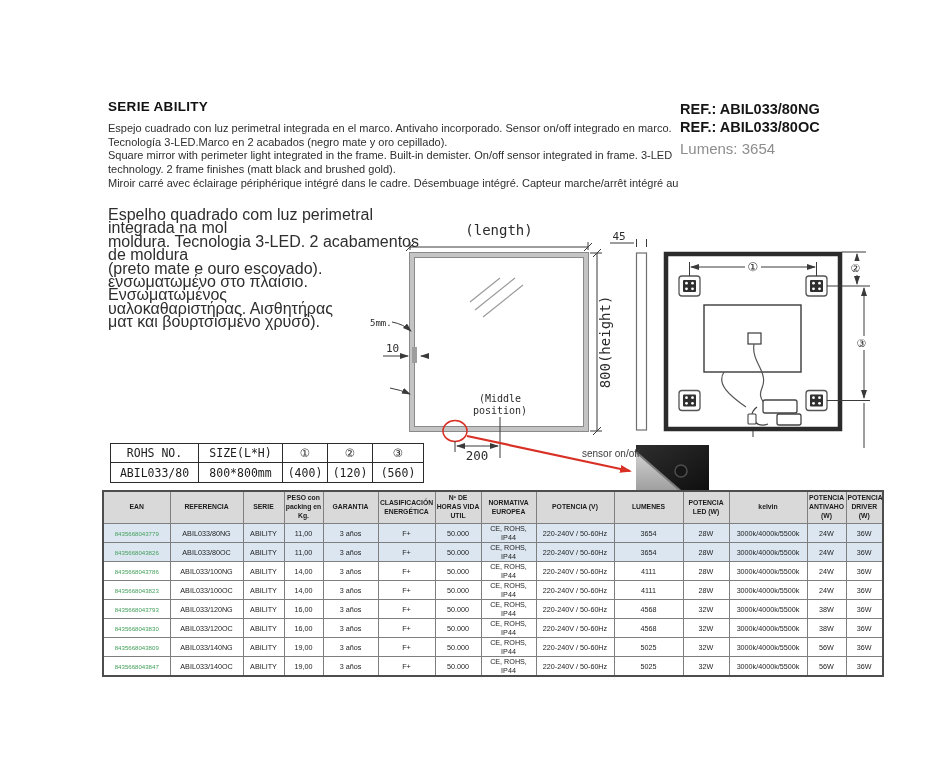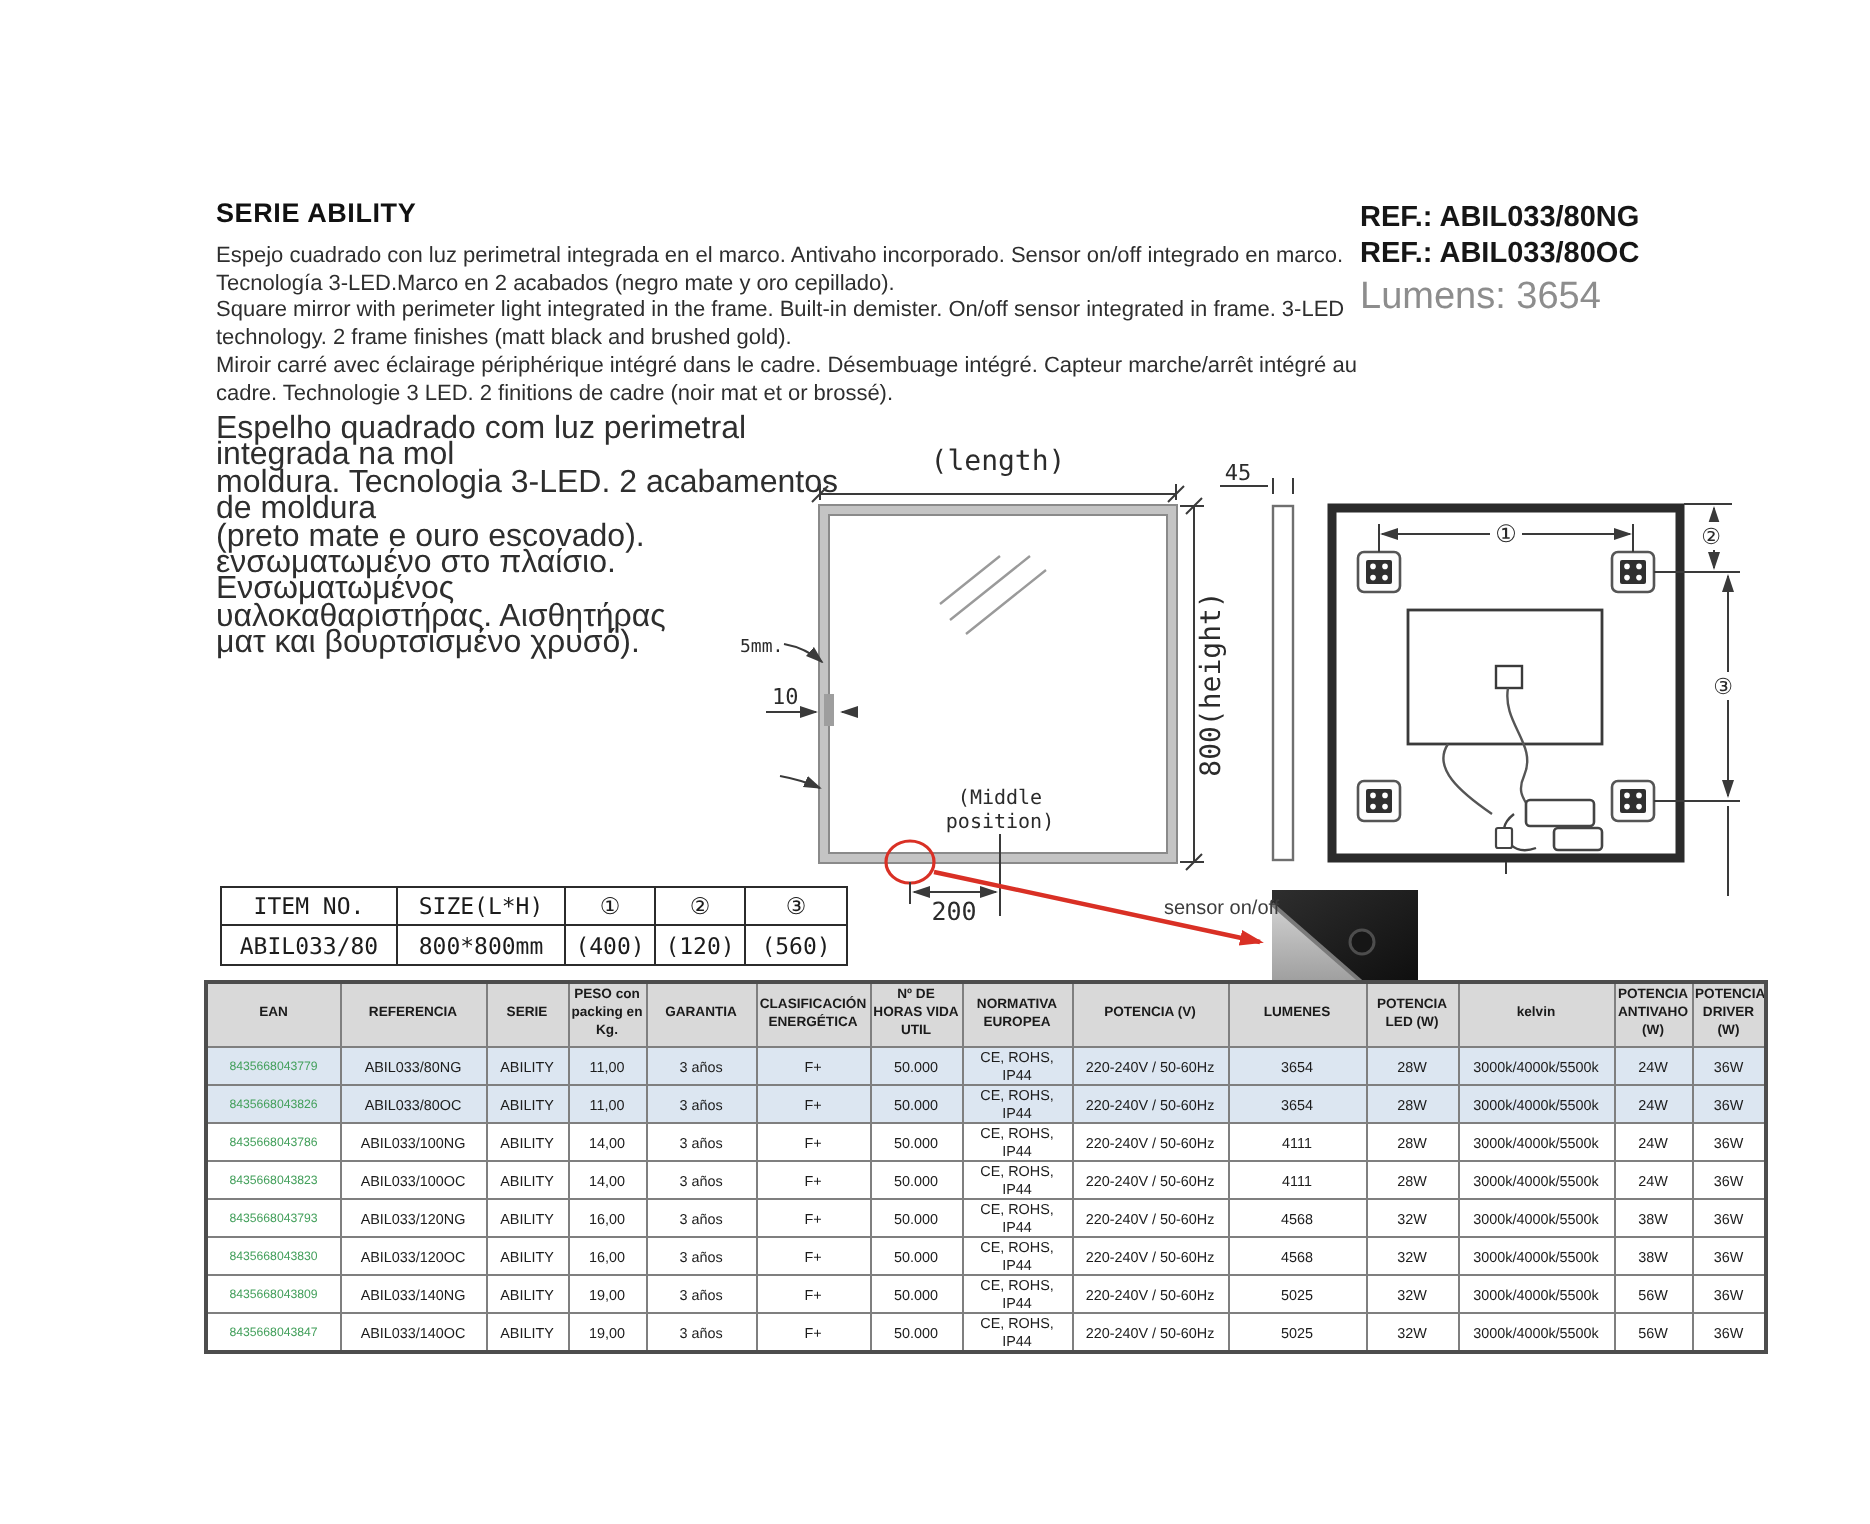--- a/index.html
+++ b/index.html
@@ -5,21 +5,21 @@
   html,body{margin:0;padding:0;background:#ffffff;}
   #doc{position:relative;width:935px;height:762px;background:#fff;overflow:hidden;
        font-family:"Liberation Sans",sans-serif;color:#1c1c1c;margin-left:24px;}
   .abs{position:absolute;}
   
   .title{left:84px;top:99px;font-size:13.5px;font-weight:700;letter-spacing:.3px;color:#111;}
   .desc{left:84px;top:122px;width:612px;font-size:11px;line-height:13.7px;color:#2e2e2e;}
   .desc div{white-space:nowrap;}
   .desc2{left:84px;top:208px;width:318px;font-size:16px;line-height:13.4px;color:#2e2e2e;}
   .refs{left:656px;top:100px;font-size:14.5px;font-weight:700;line-height:18px;color:#161616;}
-  .lumens{font-size:19px;font-weight:400;color:#8d8d8d;margin-top:4px;}
+  .lumens{font-size:15px;font-weight:400;color:#8d8d8d;margin-top:4px;}
   
   svg.overlay{position:absolute;left:0;top:0;}
   .cad{font-family:"DejaVu Sans Mono","Liberation Mono",monospace;fill:#2b2b2b;}
   
   .size-table{left:86px;top:443px;border-collapse:collapse;table-layout:fixed;
      font-family:"DejaVu Sans Mono","Liberation Mono",monospace;font-size:11.5px;color:#1c1c1c;}
   .size-table th,.size-table td{border:1.4px solid #2b2b2b;text-align:center;padding:0;font-weight:400;}
   .size-table th{height:18px;} .size-table td{height:19px;}
   
   .spec-table{left:78px;top:490px;border-collapse:collapse;table-layout:fixed;width:781px;
@@ -37,21 +37,20 @@
 <div id="doc">
 
   <div class="abs title">SERIE ABILITY</div>
 
   <div class="abs desc">
     <div>Espejo cuadrado con luz perimetral integrada en el marco. Antivaho incorporado. Sensor on/off integrado en marco.</div>
     <div>Tecnología 3-LED.Marco en 2 acabados (negro mate y oro cepillado).</div>
     <div>Square mirror with perimeter light integrated in the frame. Built-in demister. On/off sensor integrated in frame. 3-LED</div>
     <div>technology. 2 frame finishes (matt black and brushed gold).</div>
     <div>Miroir carré avec éclairage périphérique intégré dans le cadre. Désembuage intégré. Capteur marche/arrêt intégré au</div>
-    <div>cadre. Technologie 3 LED. 2 finitions de cadre (noir mat et or brossé).</div>
   </div>
 
   <div class="abs desc2">
     <div>Espelho quadrado com luz perimetral integrada na mol</div>
     <div>moldura. Tecnologia 3-LED. 2 acabamentos de moldura</div>
     <div>(preto mate e ouro escovado).</div>
     <div>ενσωματωμένο στο πλαίσιο. Ενσωματωμένος</div>
     <div>υαλοκαθαριστήρας. Αισθητήρας</div>
     <div>ματ και βουρτσισμένο χρυσό).</div>
   </div>
@@ -223,21 +222,21 @@
   <table class="abs size-table">
     <colgroup>
         <col style="width:88px">
         <col style="width:84px">
         <col style="width:45px">
         <col style="width:45px">
         <col style="width:51px">
       </colgroup>
     <tbody>
         <tr>
-      <th>ITEM NO.</th>
+      <th>ROHS NO.</th>
       <th>SIZE(L*H)</th>
       <th>①</th>
       <th>②</th>
       <th>③</th>
     </tr>
     <tr>
       <td>ABIL033/80</td>
       <td>800*800mm</td>
       <td>(400)</td>
       <td>(120)</td>

